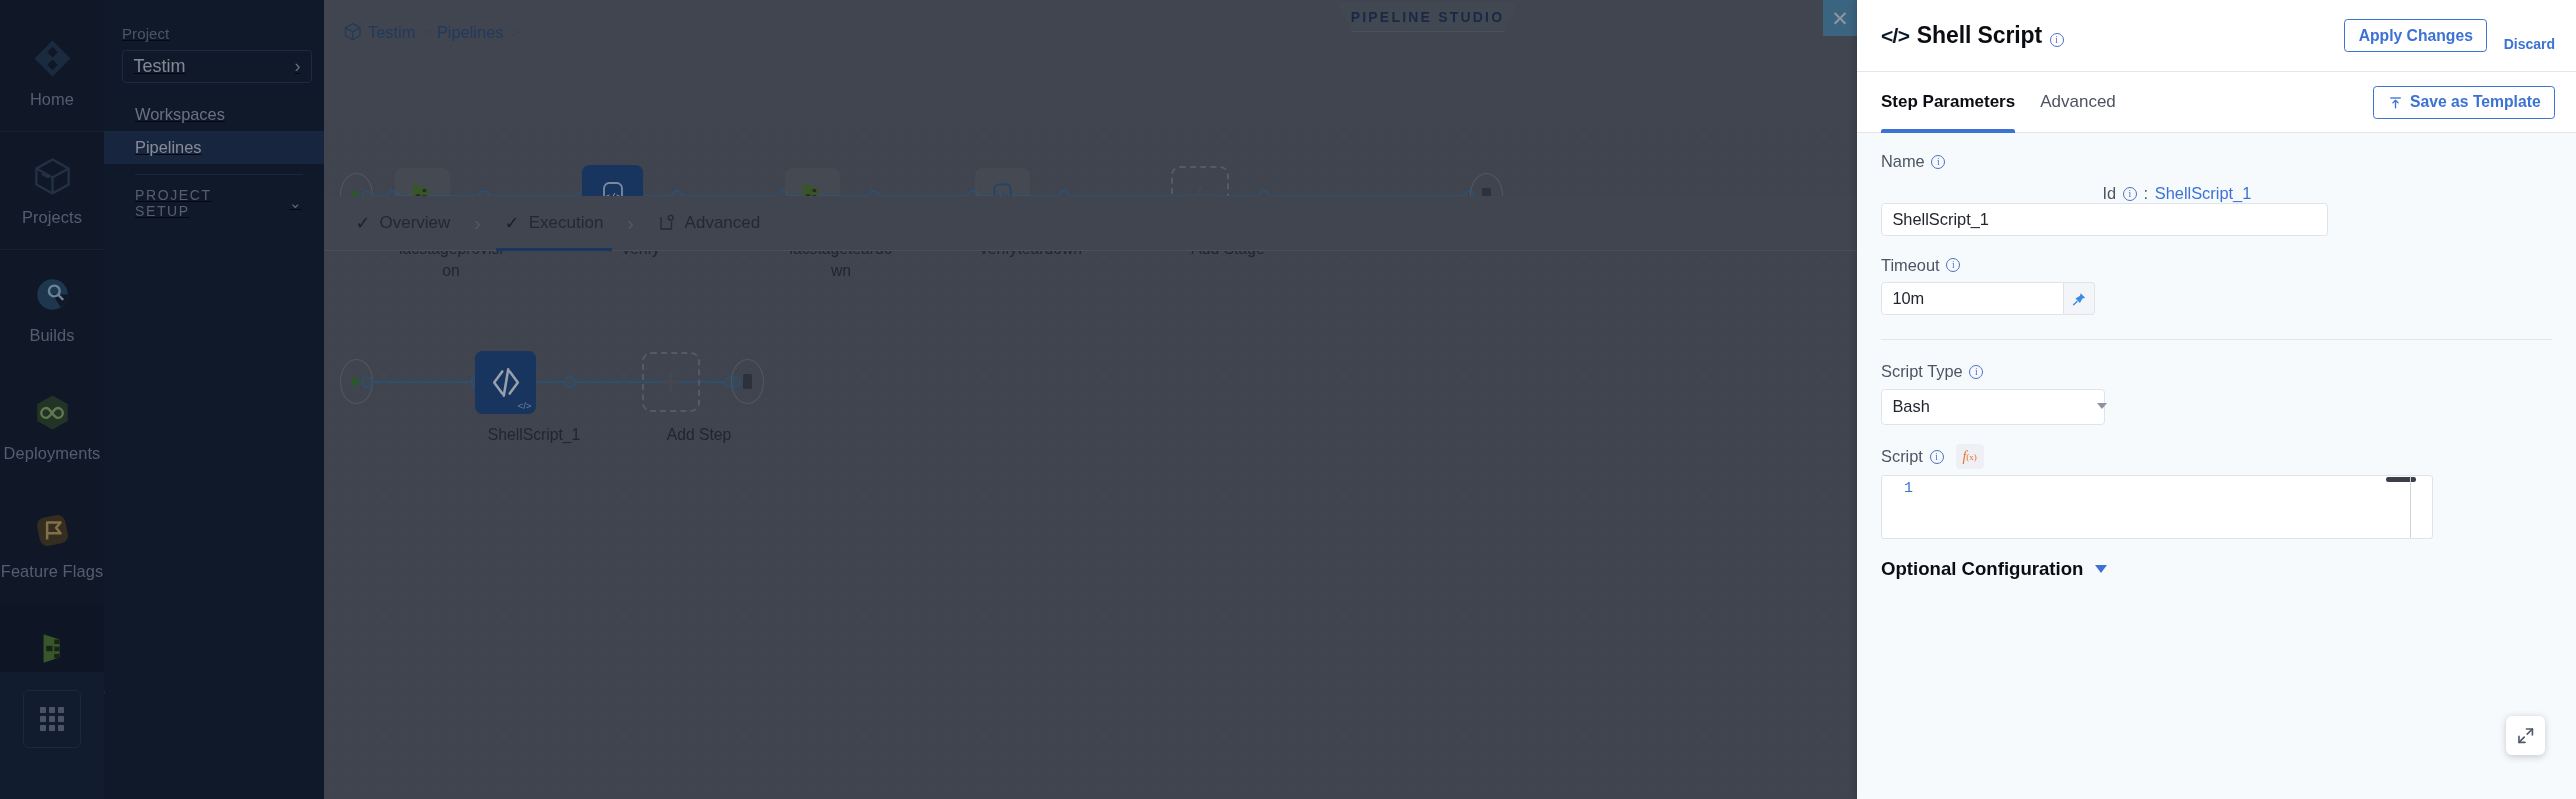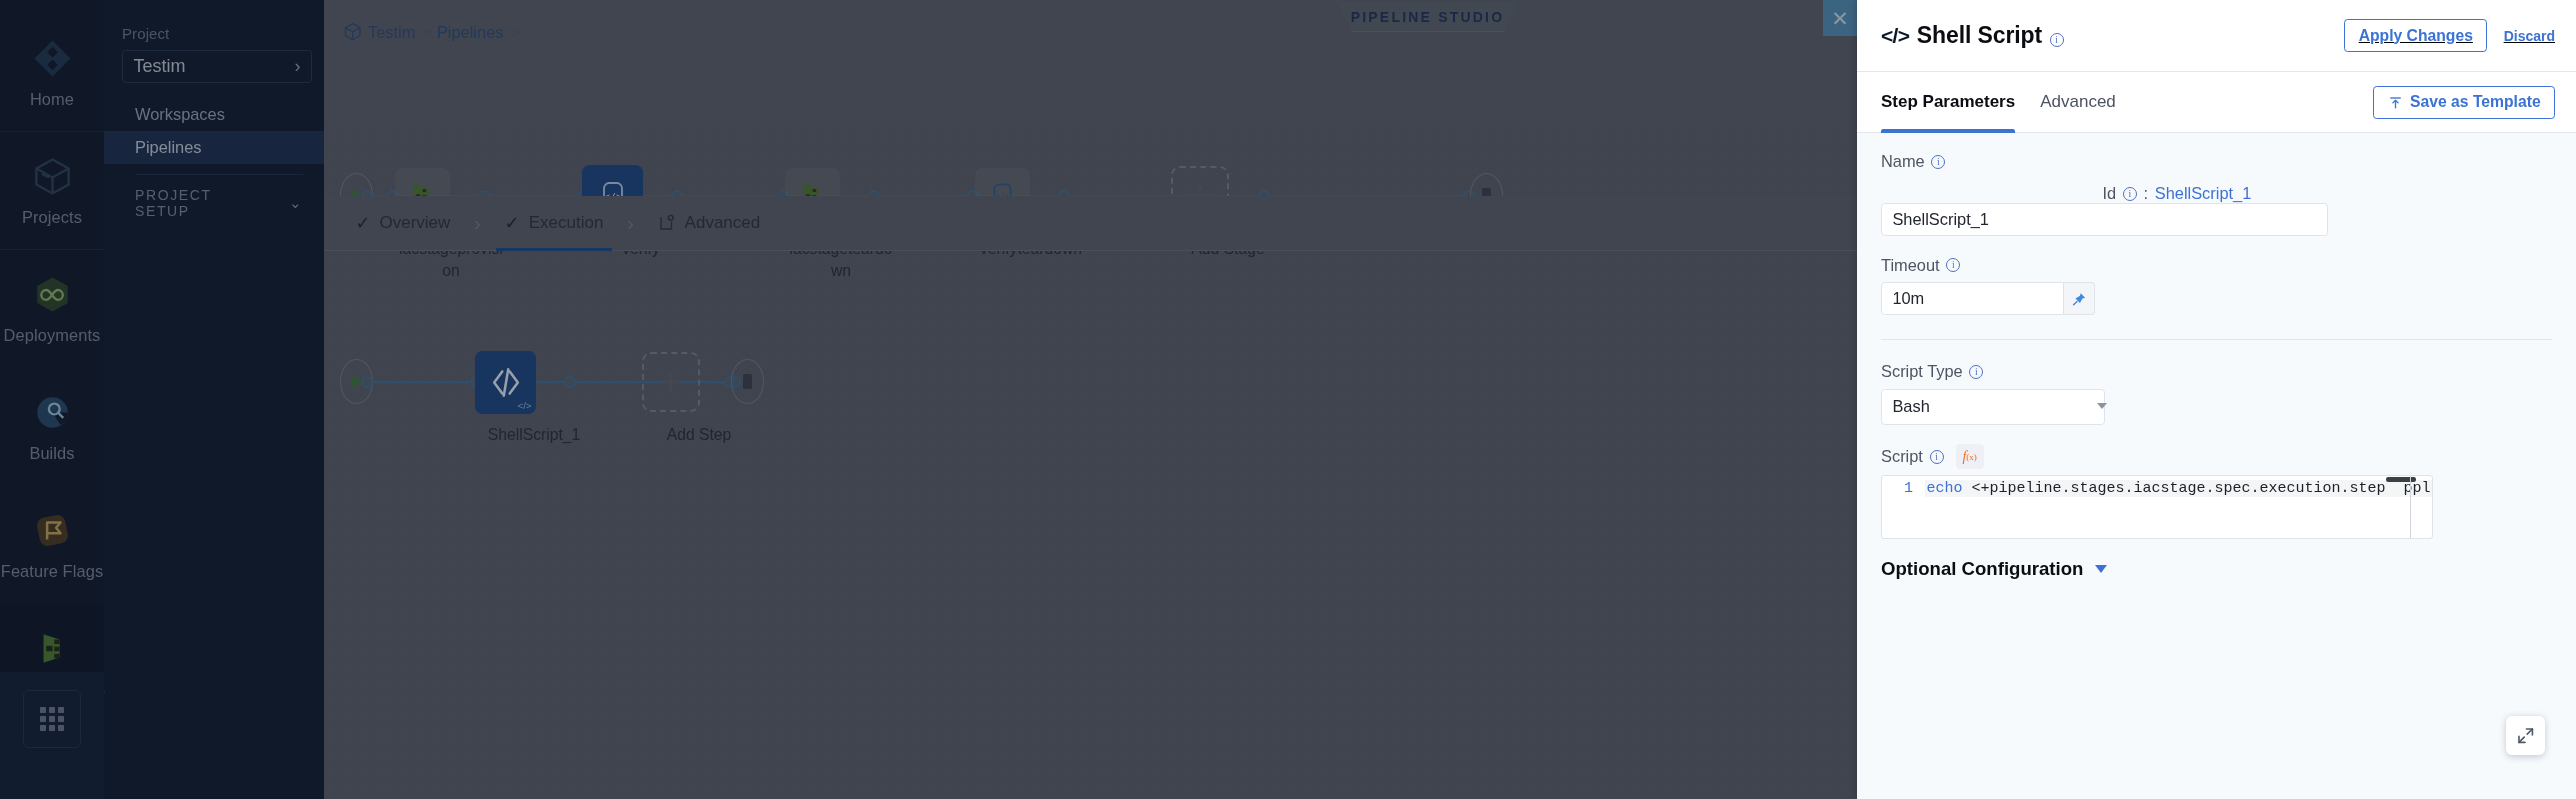--- a/index.html
+++ b/index.html
@@ -45,21 +45,21 @@
   .grid-btn {
     width: 58px; height: 58px; border: 0.7px solid #24324a; border-radius: 6px;
     display: flex; align-items: center; justify-content: center; cursor: pointer;
   }
   .grid-glyph { display: grid; grid-template-columns: repeat(3, 6px); gap: 3px; }
   .grid-glyph i { width: 6px; height: 6px; background: #6d7688; display: block; border-radius: 0.7px; }
 
   
   .projnav {
     position: absolute; left: 104px; top: 0; width: 220px; height: 799px;
-    background: #101b2d; padding: 25px 0 12px 0; z-index: 4;
+    background: #101b2d; padding: 25px 0 12px 0; z-index: 4; text-decoration: underline;
   }
   .projnav-label {
     font-size: 15px; color: #6d7888; padding: 0 0 7.5px 18px; letter-spacing: 0.1px;
   }
   .proj-select {
     margin: 0 12px 0 18px; height: 33px; border: 0.7px solid #273650; border-radius: 3.7px;
     display: flex; align-items: center; justify-content: space-between;
     padding: 0 10.4px 0 10.4px; cursor: pointer;
   }
   .proj-select span.pname { font-size: 18px; color: #c3c9d3; }
@@ -222,21 +222,21 @@
   .dw-title { display: flex; align-items: baseline; gap: 7.5px; }
   .code-ico { font-size: 21px; font-weight: bold; color: #0b1628; letter-spacing: -0.7px; }
   .dw-title h1 { font-size: 23px; font-weight: bold; color: #0b0d12; letter-spacing: -0.1px; }
   .info-i {
     display: inline-flex; align-items: center; justify-content: center;
     width: 14px; height: 14px; border-radius: 50%;
     border: 1.2px solid #4f6fc4; color: #4f6fc4;
     font-size: 9.7px; font-style: normal; line-height: 1;
     font-family: "Liberation Serif", serif; cursor: pointer; flex: none;
   }
-  .dw-actions { display: flex; align-items: center; gap: 16.4px; text-decoration: underline; }
+  .dw-actions { display: flex; align-items: flex-end; gap: 16.4px; }
   .btn-outline {
     height: 33px; padding: 0 13.4px; border: 0.7px solid #3b72d4; border-radius: 3.7px;
     background: #fff; color: #3b72d4; font-size: 15.7px; font-weight: bold;
     cursor: pointer; display: flex; align-items: center; gap: 7.5px;
     font-family: "Liberation Sans", sans-serif;
   }
   .btn-link {
     background: none; border: none; color: #3b72d4; font-size: 14px; font-weight: bold;
     cursor: pointer; font-family: "Liberation Sans", sans-serif;
   }
@@ -375,34 +375,34 @@
         <path d="M24 5 L42 15 L42 33 L24 43 L6 33 L6 15 Z" fill="none" stroke="#2c4257" stroke-width="2.6"></path>
         <path d="M6 15 L24 25 L42 15" fill="none" stroke="#2c4257" stroke-width="2.6"></path>
         <path d="M24 25 L24 43" fill="none" stroke="#2c4257" stroke-width="2.6"></path>
         <path d="M12 21 L20 25" stroke="#2c4257" stroke-width="2.6" fill="none"></path>
       </svg>
       <span class="rail-label">Projects</span>
     </div>
 
     <div class="rail-item">
       <svg class="rail-icon" viewBox="0 0 48 48">
-        <path d="M24 5 L41 14.5 L41 33.5 L24 43 L7 33.5 L7 14.5 Z" fill="#2d4628"></path>
-        <path d="M17 19 a5.5 5.5 0 1 0 0 11 c5 0 8-11 13-11 a5.5 5.5 0 1 1 0 11 c-5 0-8-11-13-11" fill="none" stroke="#8fb36a" stroke-width="2.6"></path>
-      </svg>
-      <span class="rail-label">Deployments</span>
-    </div>
-
-    <div class="rail-item">
-      <svg class="rail-icon" viewBox="0 0 48 48">
         <circle cx="24" cy="24" r="17" fill="#274a66"></circle>
         <path d="M24 24 L41 24 A17 17 0 0 1 33 38 Z" fill="#10192b"></path>
         <circle cx="26" cy="20" r="6" fill="none" stroke="#9fc3dd" stroke-width="2.6"></circle>
         <path d="M30 24 L36 30" stroke="#9fc3dd" stroke-width="2.6"></path>
       </svg>
       <span class="rail-label">Builds</span>
+    </div>
+
+    <div class="rail-item">
+      <svg class="rail-icon" viewBox="0 0 48 48">
+        <path d="M24 5 L41 14.5 L41 33.5 L24 43 L7 33.5 L7 14.5 Z" fill="#2d4628"></path>
+        <path d="M17 19 a5.5 5.5 0 1 0 0 11 c5 0 8-11 13-11 a5.5 5.5 0 1 1 0 11 c-5 0-8-11-13-11" fill="none" stroke="#8fb36a" stroke-width="2.6"></path>
+      </svg>
+      <span class="rail-label">Deployments</span>
     </div>
 
     <div class="rail-item sep-after">
       <svg class="rail-icon" viewBox="0 0 48 48">
         <rect x="8" y="8" width="32" height="32" rx="9" fill="#4a3a1d" transform="rotate(-12 24 24)"></rect>
         <path d="M18 34 L18 15 L33 15 L28 21 L33 27 L18 27" fill="none" stroke="#c7a45c" stroke-width="2.8" stroke-linejoin="round"></path>
       </svg>
       <span class="rail-label">Feature Flags</span>
     </div>
 
@@ -711,21 +711,20 @@
             <span>Script</span>
             <i class="info-i">i</i>
           </div>
           <div class="fx-btn">f<sub>(x)</sub></div>
         </div>
 
         <div class="editor">
           <div class="ed-scroll"></div>
           <div class="ed-line">
             <span class="ed-gutter">1</span>
-            <span class="ed-code"><span class="kw">echo</span><span> &lt;+pipeline.stages.iacstage.spec.execution.step  ppl</span></span>
           </div>
           <div class="ed-caret"></div>
         </div>
 
         <div class="expand-btn" style="top:583px; right:31px; position:absolute;">
           <svg width="19.4" height="19.4" viewBox="0 0 26 26">
             <path d="M14 4 L22 4 L22 12" fill="none" stroke="#525a66" stroke-width="2.2" stroke-linecap="round" stroke-linejoin="round"></path>
             <path d="M22 4 L15 11" stroke="#525a66" stroke-width="2.2" stroke-linecap="round"></path>
             <path d="M12 22 L4 22 L4 14" fill="none" stroke="#525a66" stroke-width="2.2" stroke-linecap="round" stroke-linejoin="round"></path>
             <path d="M4 22 L11 15" stroke="#525a66" stroke-width="2.2" stroke-linecap="round"></path>

